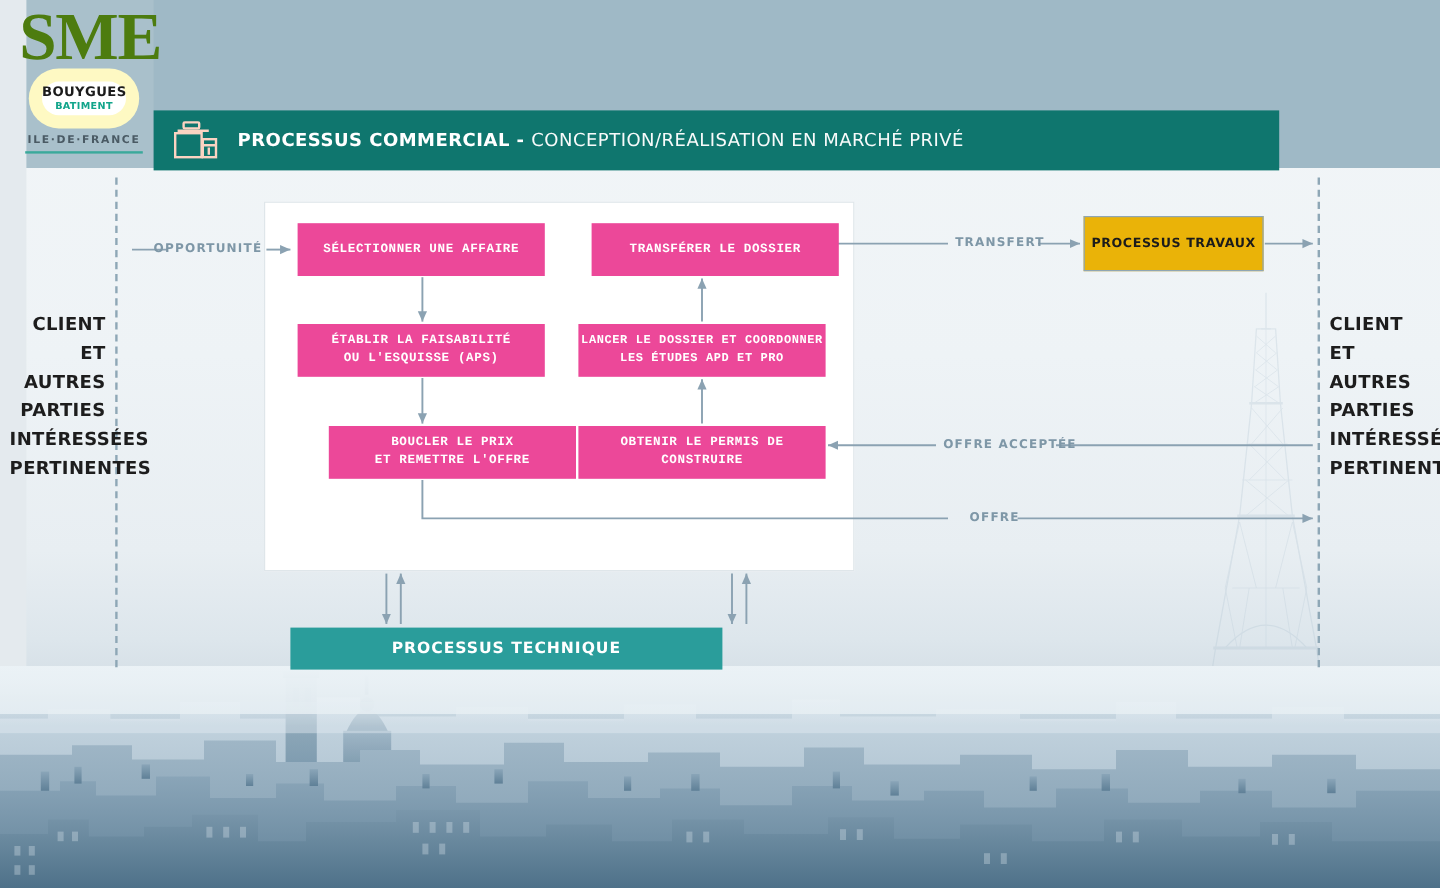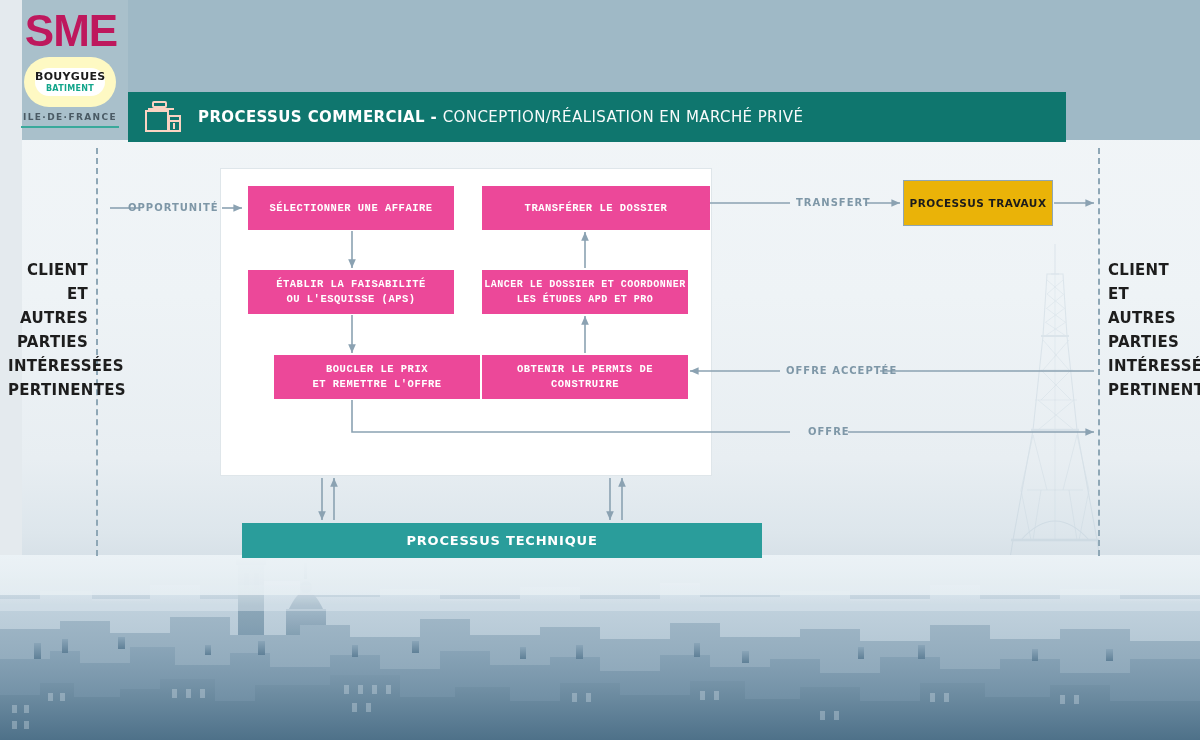--- a/index.html
+++ b/index.html
@@ -49,25 +49,25 @@
   }
   .city .haze {
     position: absolute; left:0; top:0; width: 1200px; height: 50px;
     background: linear-gradient(rgba(235,242,246,.95), rgba(235,242,246,0));
   }
   .city svg { position: absolute; left: 0; top: 0; }
 
   
   .logo-wrap { position: absolute; left: 14px; top: 8px; width: 112px; height: 118px; }
   .logo-sme {
-    font-family: Liberation Sans, sans-serif;
+    font-family: Liberation Serif, serif;
     font-weight: bold;
-    font-size: 44px;
+    font-size: 56px;
     letter-spacing: -1px;
-    color: #be185d;
+    color: #4d7c0f;
     line-height: 46px;
     text-align: center;
     padding-left: 2px;
   }
   .logo-pill {
     margin: 3px auto 0 auto;
     width: 92px; height: 50px;
     background: #fef9c3;
     border-radius: 25px;
     position: relative;
@@ -162,21 +162,21 @@
     letter-spacing: .5px;
     line-height: 15px;
     display: flex; align-items: center; justify-content: center;
     text-align: center;
     white-space: pre-line;
   }
 
   
   .tealbar {
     position: absolute; left: 242px; top: 523px;
-    width: 520px; height: 35px;
+    width: 360px; height: 35px;
     background: #2a9d9b;
     color: #ffffff;
     font-family: "DejaVu Sans", sans-serif;
     font-weight: bold; font-size: 13px; letter-spacing: .8px;
     display: flex; align-items: center; justify-content: center;
   }
 
   
   .travaux {
     position: absolute; left: 903px; top: 180px;
@@ -468,21 +468,21 @@
       <line x1="622" y1="520" x2="622" y2="478" marker-end="url(#arw)"></line>
     </g>
   </svg>
 
   <div class="pbox" style="left:248px; top:186px; width:206px; height:44px;">SÉLECTIONNER UNE AFFAIRE</div>
   <div class="pbox" style="left:248px; top:270px; width:206px; height:44px;">ÉTABLIR LA FAISABILITÉ
 OU L'ESQUISSE (APS)</div>
   <div class="pbox" style="left:248px; top:355px; width:206px; height:44px;margin-left:26px;">BOUCLER LE PRIX
 ET REMETTRE L'OFFRE</div>
 
-  <div class="pbox" style="left:482px; top:186px; width:228px; height:44px;">TRANSFÉRER LE DOSSIER</div>
+  <div class="pbox" style="left:493px; top:186px; width:206px; height:44px;">TRANSFÉRER LE DOSSIER</div>
   <div class="pbox" style="left:482px; top:270px; width:206px; height:44px; font-size:10px;">LANCER LE DOSSIER ET COORDONNER
 LES ÉTUDES APD ET PRO</div>
   <div class="pbox" style="left:482px; top:355px; width:206px; height:44px;">OBTENIR LE PERMIS DE CONSTRUIRE</div>
 
   <div class="travaux">PROCESSUS TRAVAUX</div>
 
   <div class="tealbar">PROCESSUS TECHNIQUE</div>
 
   <div class="flabel" style="left:128px; top:202px;">OPPORTUNITÉ</div>
   <div class="flabel" style="left:796px; top:197px;">TRANSFERT</div>

